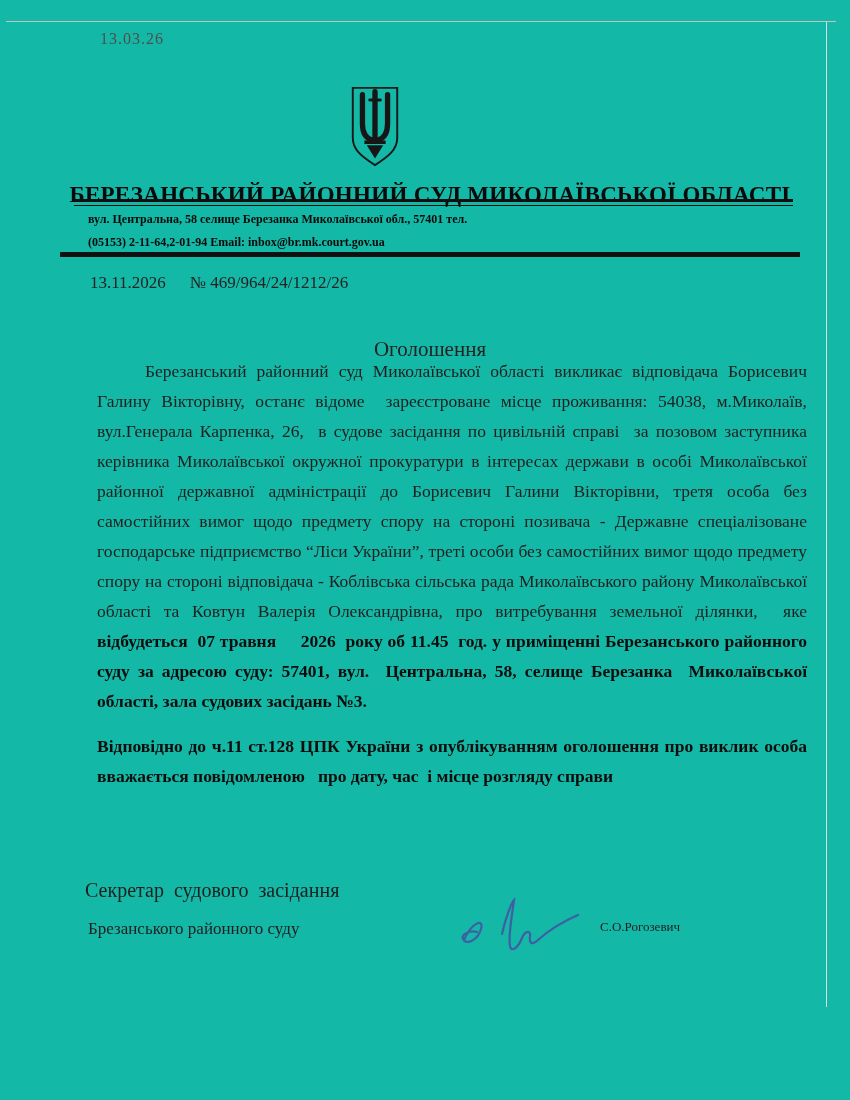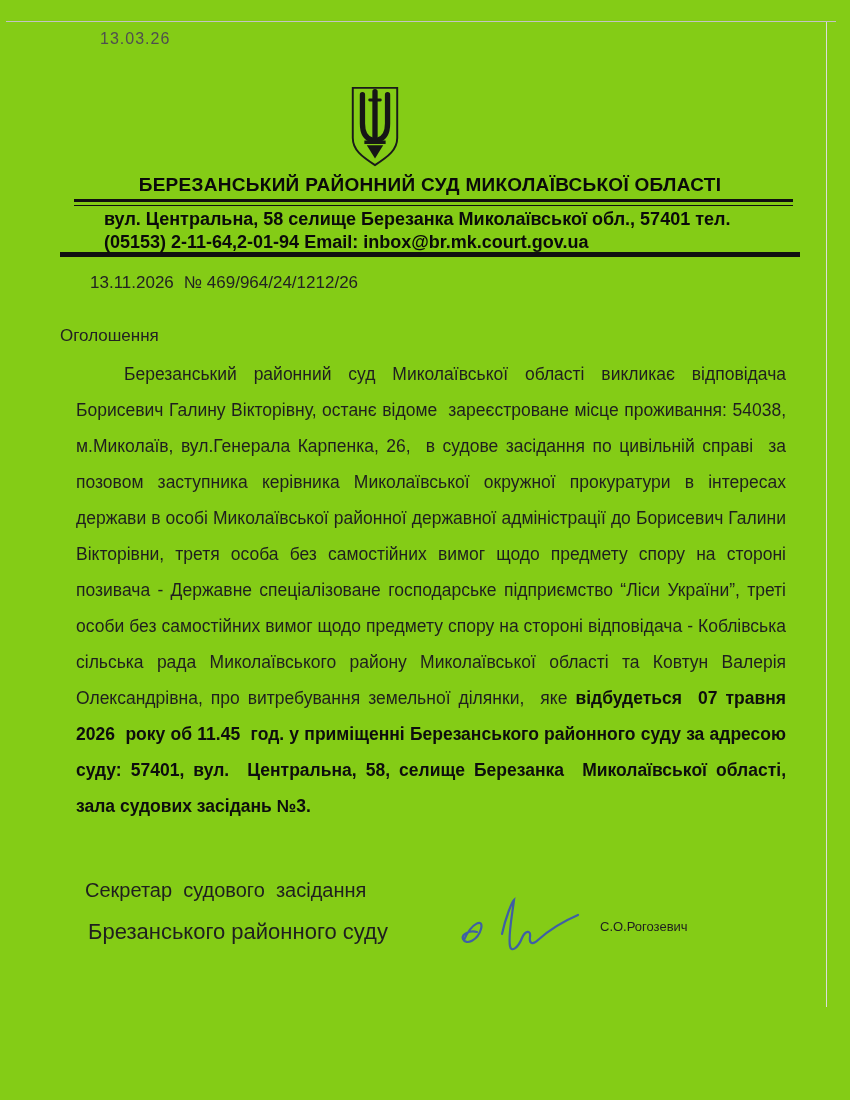--- a/index.html
+++ b/index.html
@@ -1,61 +1,61 @@
 <!DOCTYPE html>
 <html><head>
 <meta charset="utf-8">
 <style>
   html,body{margin:0;padding:0;background:#ffffff;}
   .page{
     position:relative;
     width:850px;height:1100px;
-    background:#84cc16;
-    font-family:Liberation Sans, sans-serif;
+    background:#14b8a6;
+    font-family:Liberation Serif, serif;
     color:#1f1f1f;
     overflow:hidden;
   }
   
   .scan-line-top{position:absolute;top:21px;left:6px;width:830px;height:1px;background:#c3c3c3;}
   .scan-line-right{position:absolute;top:22px;left:826px;width:1px;height:985px;background:#dcdcdc;}
   
   .stamp-date{position:absolute;top:30px;left:100px;font-size:16px;color:#4f4f4f;letter-spacing:1px;}
   
   .emblem{position:absolute;top:84px;left:346px;}
   
   .court-name{
-    position:absolute;top:174px;left:60px;width:740px;
-    text-align:center;font-weight:bold;font-size:19px;color:#0a0a0a;
+    position:absolute;top:182px;left:60px;width:740px;
+    text-align:center;font-weight:bold;font-size:23px;color:#0a0a0a;
     letter-spacing:.3px;white-space:nowrap;
   }
   .rule-1{position:absolute;top:199px;left:74px;width:719px;height:3px;
     border-top:3px solid #101010;border-bottom:1px solid #101010;}
   .address{
     position:absolute;top:208px;left:88px;width:700px;
-    font-weight:bold;font-size:18px;line-height:23px;color:#0a0a0a;margin-left:16px;
+    font-weight:bold;font-size:12px;line-height:23px;color:#0a0a0a;
   }
   .rule-2{position:absolute;top:252px;left:60px;width:740px;height:5px;background:#101010;}
   
   .docline{position:absolute;top:273px;left:90px;font-size:17px;color:#222;}
-  .docline .doc-number{margin-left:10px;}
+  .docline .doc-number{margin-left:24px;}
   
-  .doc-title{position:absolute;top:326px;left:60px;width:740px;text-align:left;font-size:17px;color:#222;}
+  .doc-title{position:absolute;top:337px;left:60px;width:740px;text-align:center;font-size:21px;color:#222;}
   
   .body-text{
-    position:absolute;top:356px;left:76px;width:710px;
-    font-size:17.5px;line-height:36px;text-align:justify;color:#1f1f1f;
+    position:absolute;top:356px;left:97px;width:710px;
+    font-size:17.5px;line-height:30px;text-align:justify;color:#1f1f1f;
   }
   .body-text p{margin:0;white-space:pre-wrap;}
   .p1{text-indent:48px;}
   .p1 .bold-part{font-weight:bold;color:#0d0d0d;}
   .p2{text-indent:48px;margin-top:13px !important;}
   .p3{font-weight:bold;color:#0d0d0d;margin-top:15px !important;}
   
   .sig-role-1{position:absolute;top:879px;left:85px;font-size:20px;white-space:pre-wrap;}
-  .sig-role-2{position:absolute;top:919px;left:88px;font-size:22px;white-space:pre-wrap;}
+  .sig-role-2{position:absolute;top:919px;left:88px;font-size:17px;white-space:pre-wrap;}
   .signature-svg{position:absolute;top:888px;left:450px;}
   .sig-name{position:absolute;top:919px;left:600px;font-size:13px;}
 </style>
 </head>
 <body>
 
 <div class="page">
 
   <div class="scan-line-top"></div>
   <div class="scan-line-right"></div>
@@ -88,20 +88,21 @@
   <div class="rule-2"></div>
 
   <div class="docline">
     <span class="doc-date">13.11.2026</span><span class="doc-number">№ 469/964/24/1212/26</span>
   </div>
 
   <div class="doc-title">Оголошення</div>
 
   <div class="body-text">
     <p class="p1"><span>Березанський районний суд Миколаївської області викликає відповідача Борисевич Галину Вікторівну, останє відоме  зареєстроване місце проживання: 54038, м.Миколаїв, вул.Генерала Карпенка, 26,  в судове засідання по цивільній справі  за позовом заступника керівника Миколаївської окружної прокуратури в інтересах держави в особі Миколаївської районної державної адміністрації до Борисевич Галини Вікторівни, третя особа без самостійних вимог щодо предмету спору на стороні позивача - Державне спеціалізоване господарське підприємство “Ліси України”, треті особи без самостійних вимог щодо предмету спору на стороні відповідача - Коблівська сільська рада Миколаївського району Миколаївської області та Ковтун Валерія Олександрівна, про витребування земельної ділянки,  яке </span><span class="bold-part">відбудеться  07 травня     2026  року об 11.45  год. у приміщенні Березанського районного суду за адресою суду: 57401, вул.  Центральна, 58, селище Березанка  Миколаївської області, зала судових засідань №3.</span></p>
+    <p class="p3">Відповідно до ч.11 ст.128 ЦПК України з опублікуванням оголошення про виклик особа вважається повідомленою   про дату, час  і місце розгляду справи</p>
   </div>
 
   <div class="sig-role-1">Секретар  судового  засідання</div>
   <div class="sig-role-2">Брезанського районного суду</div>
 
   <div class="signature-svg">
     <svg width="140" height="80" viewBox="0 0 140 80" xmlns="http://www.w3.org/2000/svg">
       <path d="M14 52 C22 34 34 30 31 41 C28 52 16 58 13 51 C11 46 20 42 27 44
                M52 46 C56 28 62 14 64 12 C62 28 58 48 60 58 C61 65 68 60 72 50 C75 43 81 41 80 49 C79 56 83 57 88 52 C98 43 114 33 128 27" stroke="#3f5fa5" stroke-width="2.2" fill="none" stroke-linecap="round"></path>
     </svg>

